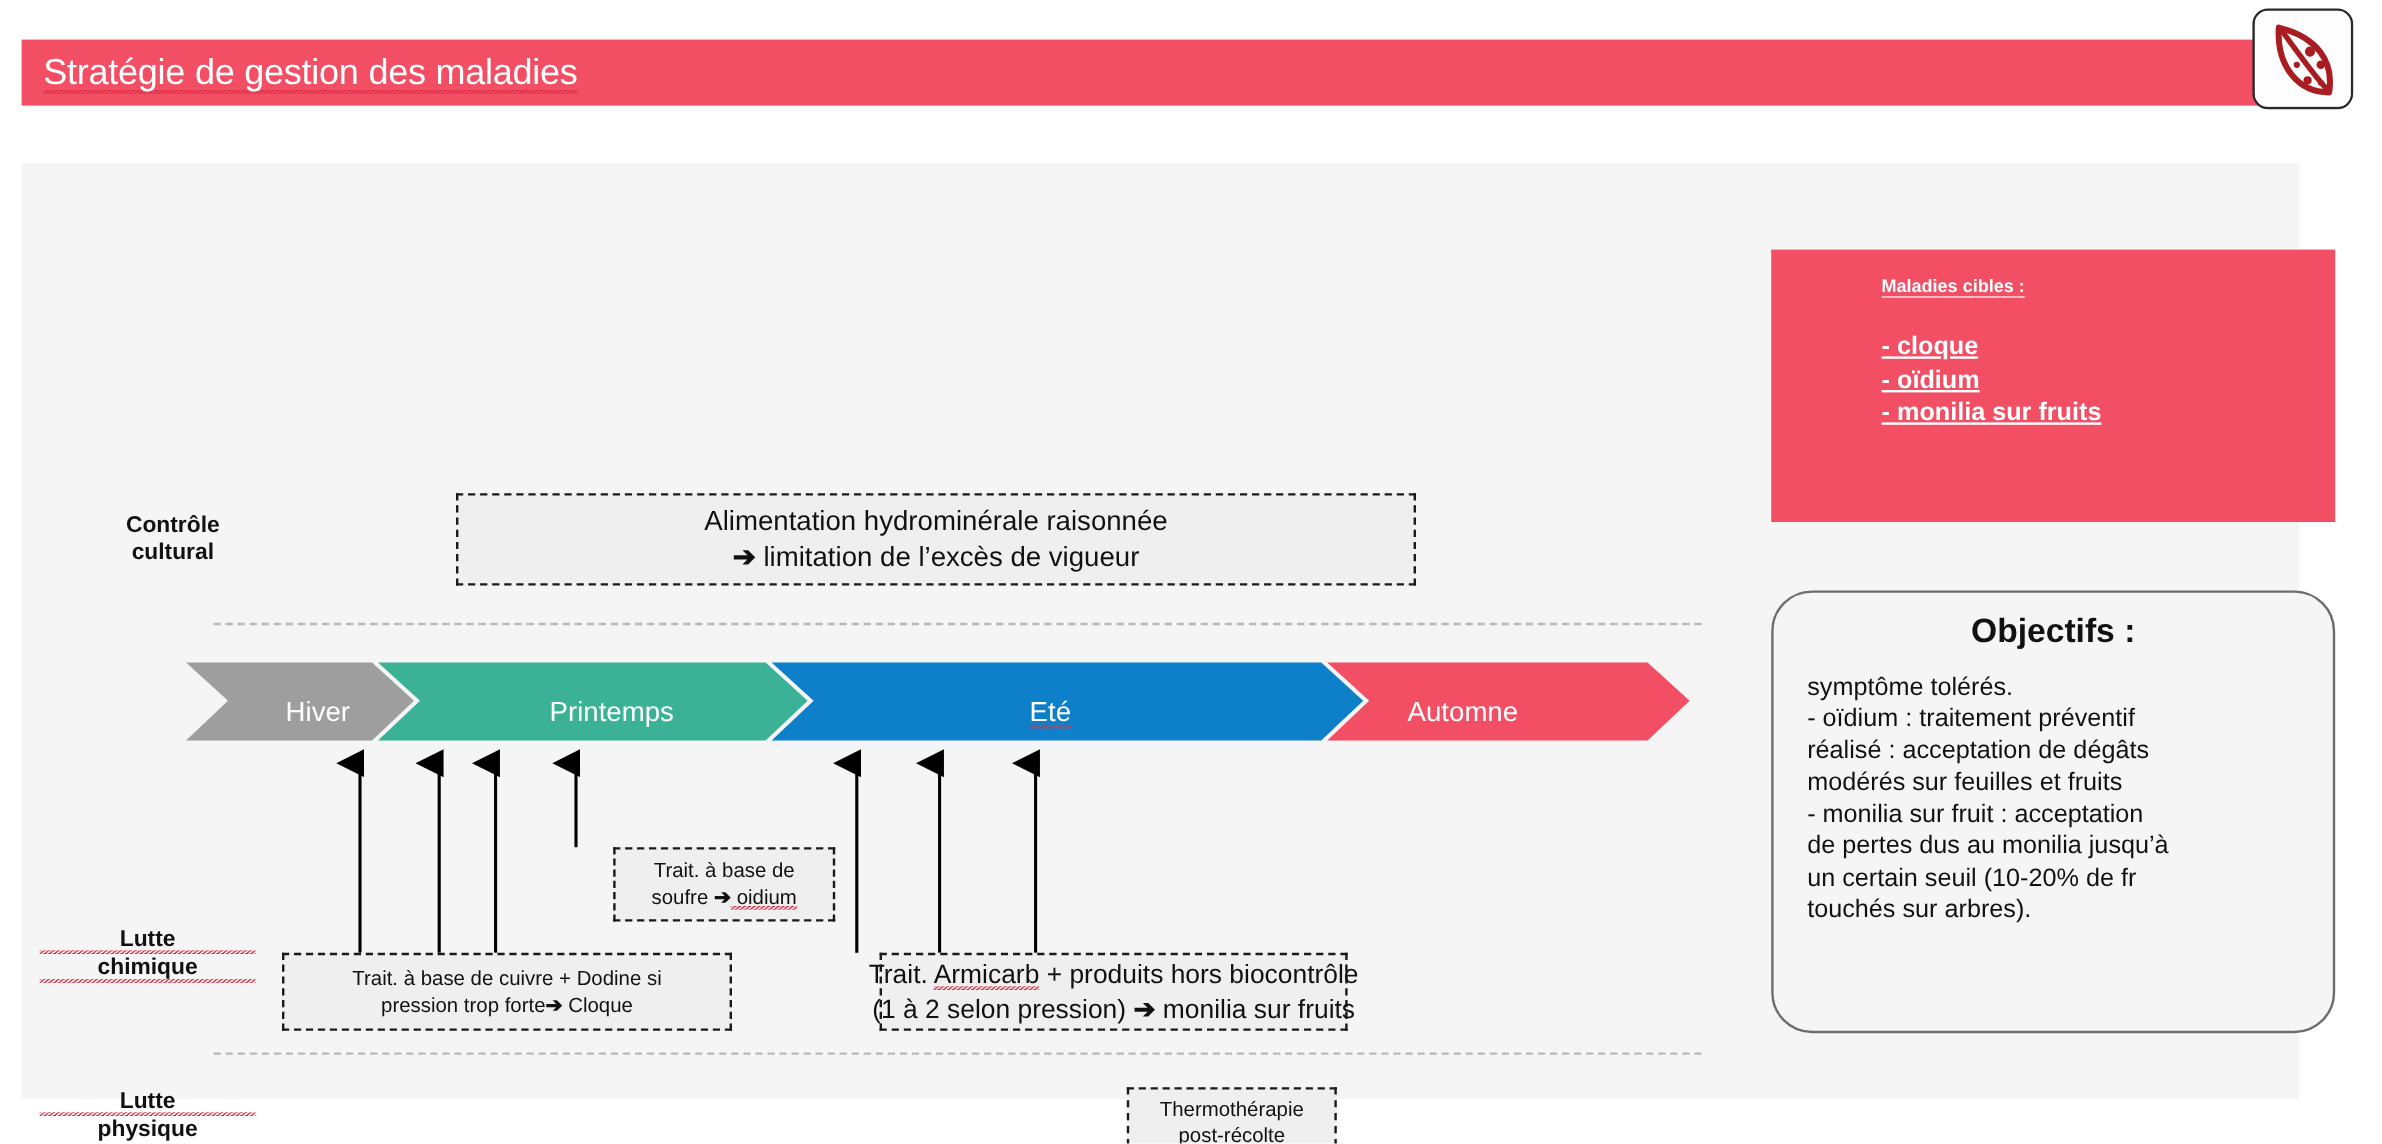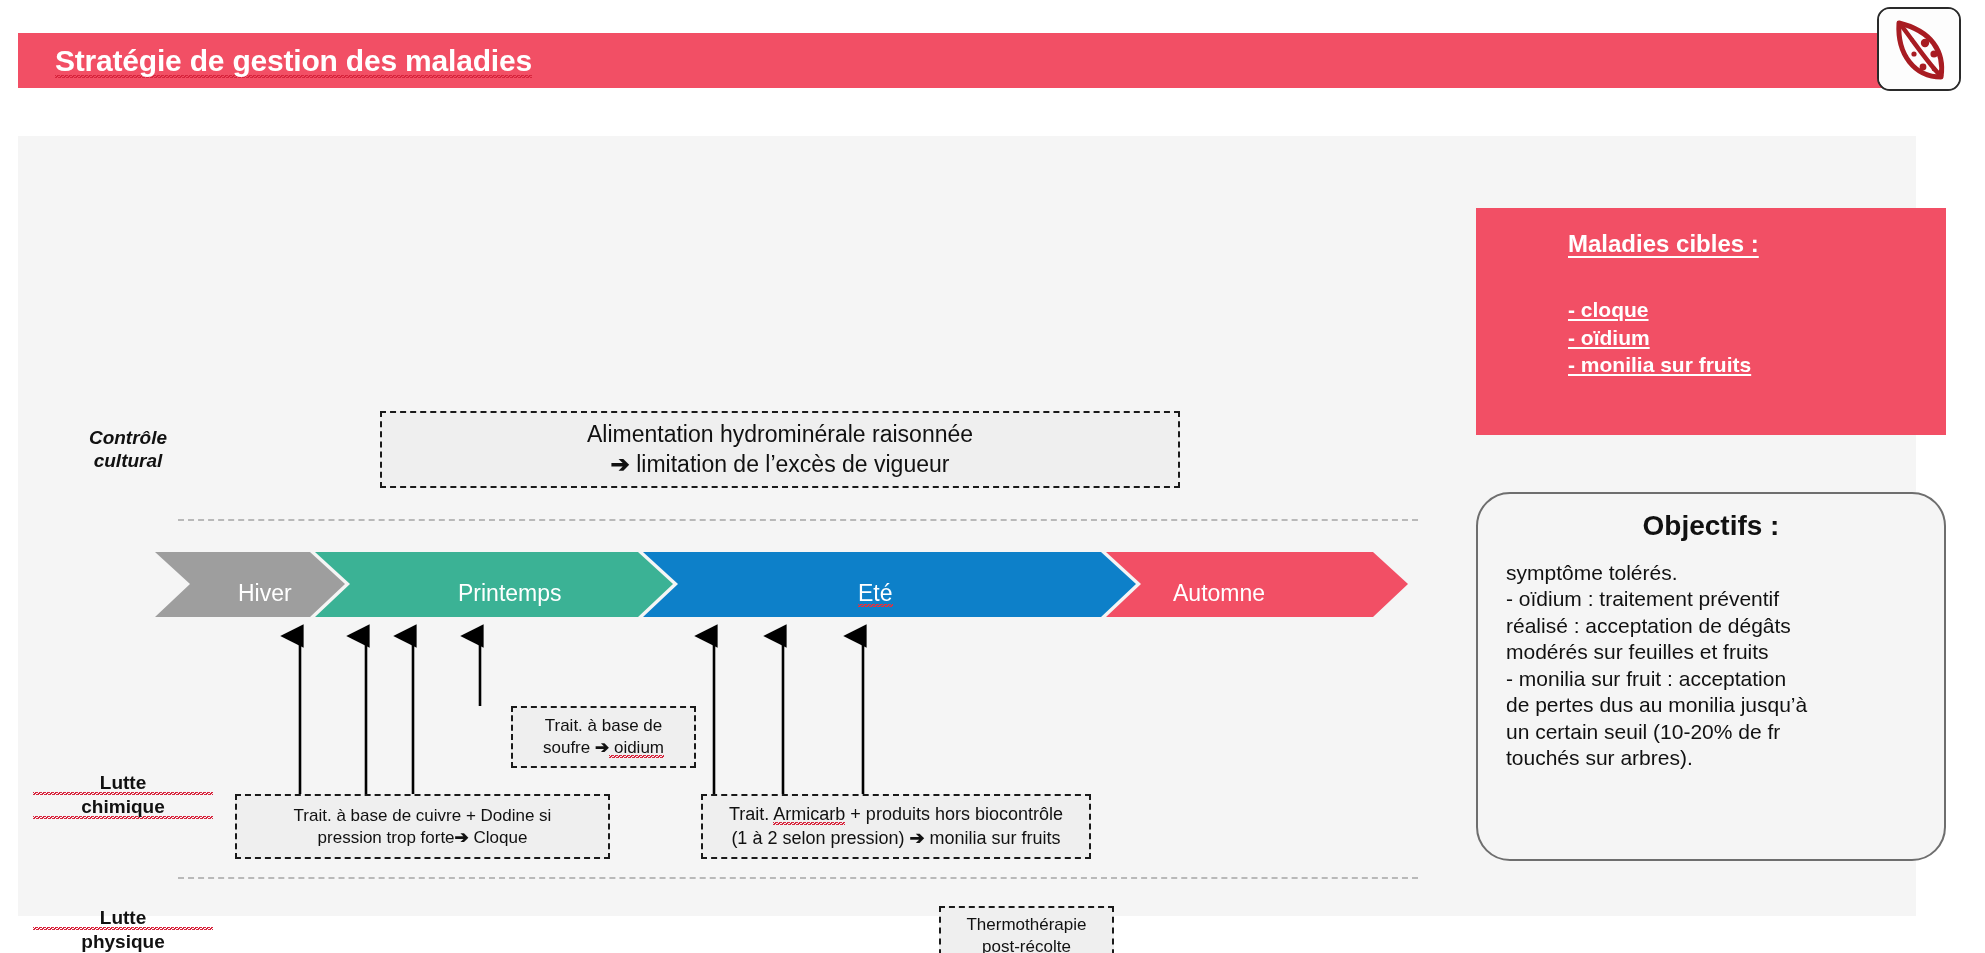--- a/index.html
+++ b/index.html
@@ -14,25 +14,24 @@
   
   .title-banner {
     position: absolute; left: 18px; top: 33px;
     width: 1898px; height: 55px;
     background: #f24f65;
     display: flex; align-items: center;
   }
   .title-text {
     color: #ffffff;
     font-size: 30px;
-    font-weight: bold;
+    font-weight: normal;
     letter-spacing: -0.2px;
     padding-left: 18px;
     white-space: nowrap;
-    margin-left: 19px;
   }
   .sp-red { 
     background-image: repeating-linear-gradient(135deg, #d8253d 0 1px, transparent 1px 2px);
     background-repeat: repeat-x;
     background-size: 4px 3px;
     background-position: 0 100%;
     padding-bottom: 1px;
   }
 
   
@@ -56,21 +55,21 @@
   
   .row-label {
     position: absolute;
     font-size: 19px;
     font-weight: bold;
     color: #111;
     text-align: center;
     line-height: 1.22;
     width: 180px;
   }
-  #lbl-cultural { left: 20px; top: 290px; font-style: italic; }
+  #lbl-cultural { left: 36px; top: 290px; }
   #lbl-chimique { left: 15px; top: 635px; }
   #lbl-physique { left: 15px; top: 770px; }
   .row-label .ln { display: block; }
 
   
   .sep {
     position: absolute;
     left: 160px; width: 1240px; height: 0;
     border-top: 2px dashed #b9b9b9;
   }
@@ -98,22 +97,22 @@
   }
   #box-soufre {
     left: 493px; top: 570px; width: 185px; height: 62px;
     font-size: 17px;
   }
   #box-cuivre {
     left: 217px; top: 658px; width: 375px; height: 65px;
     font-size: 17px;
   }
   #box-armicarb {
-    left: 683px; top: 658px; width: 390px; height: 65px;
-    font-size: 18px;
+    left: 715px; top: 658px; width: 390px; height: 65px;
+    font-size: 22px;
     align-items: center;
   }
   #box-thermo {
     left: 921px; top: 770px; width: 175px; height: 60px;
     font-size: 17px;
   }
 
   .arrow-glyph { font-weight: bold; font-size: 1em; }
 
   
@@ -140,24 +139,24 @@
 
   
   .panel-maladies {
     position: absolute; left: 1476px; top: 208px;
     width: 470px; height: 227px;
     background: #f24f65;
     padding: 22px 0 0 92px;
     color: #ffffff;
   }
   .panel-maladies .hdr {
-    font-size: 24px; font-weight: bold;
+    font-size: 15px; font-weight: bold;
     text-decoration: underline;
     text-underline-offset: 4px;
-    margin-bottom: 38px;
+    margin-bottom: 28px;
     display: inline-block;
   }
   .panel-maladies .itm {
     font-size: 21px; font-weight: bold; line-height: 1.32;
     display: block;
     text-decoration: underline;
   }
 
   .panel-objectifs {
     position: absolute; left: 1476px; top: 492px;

